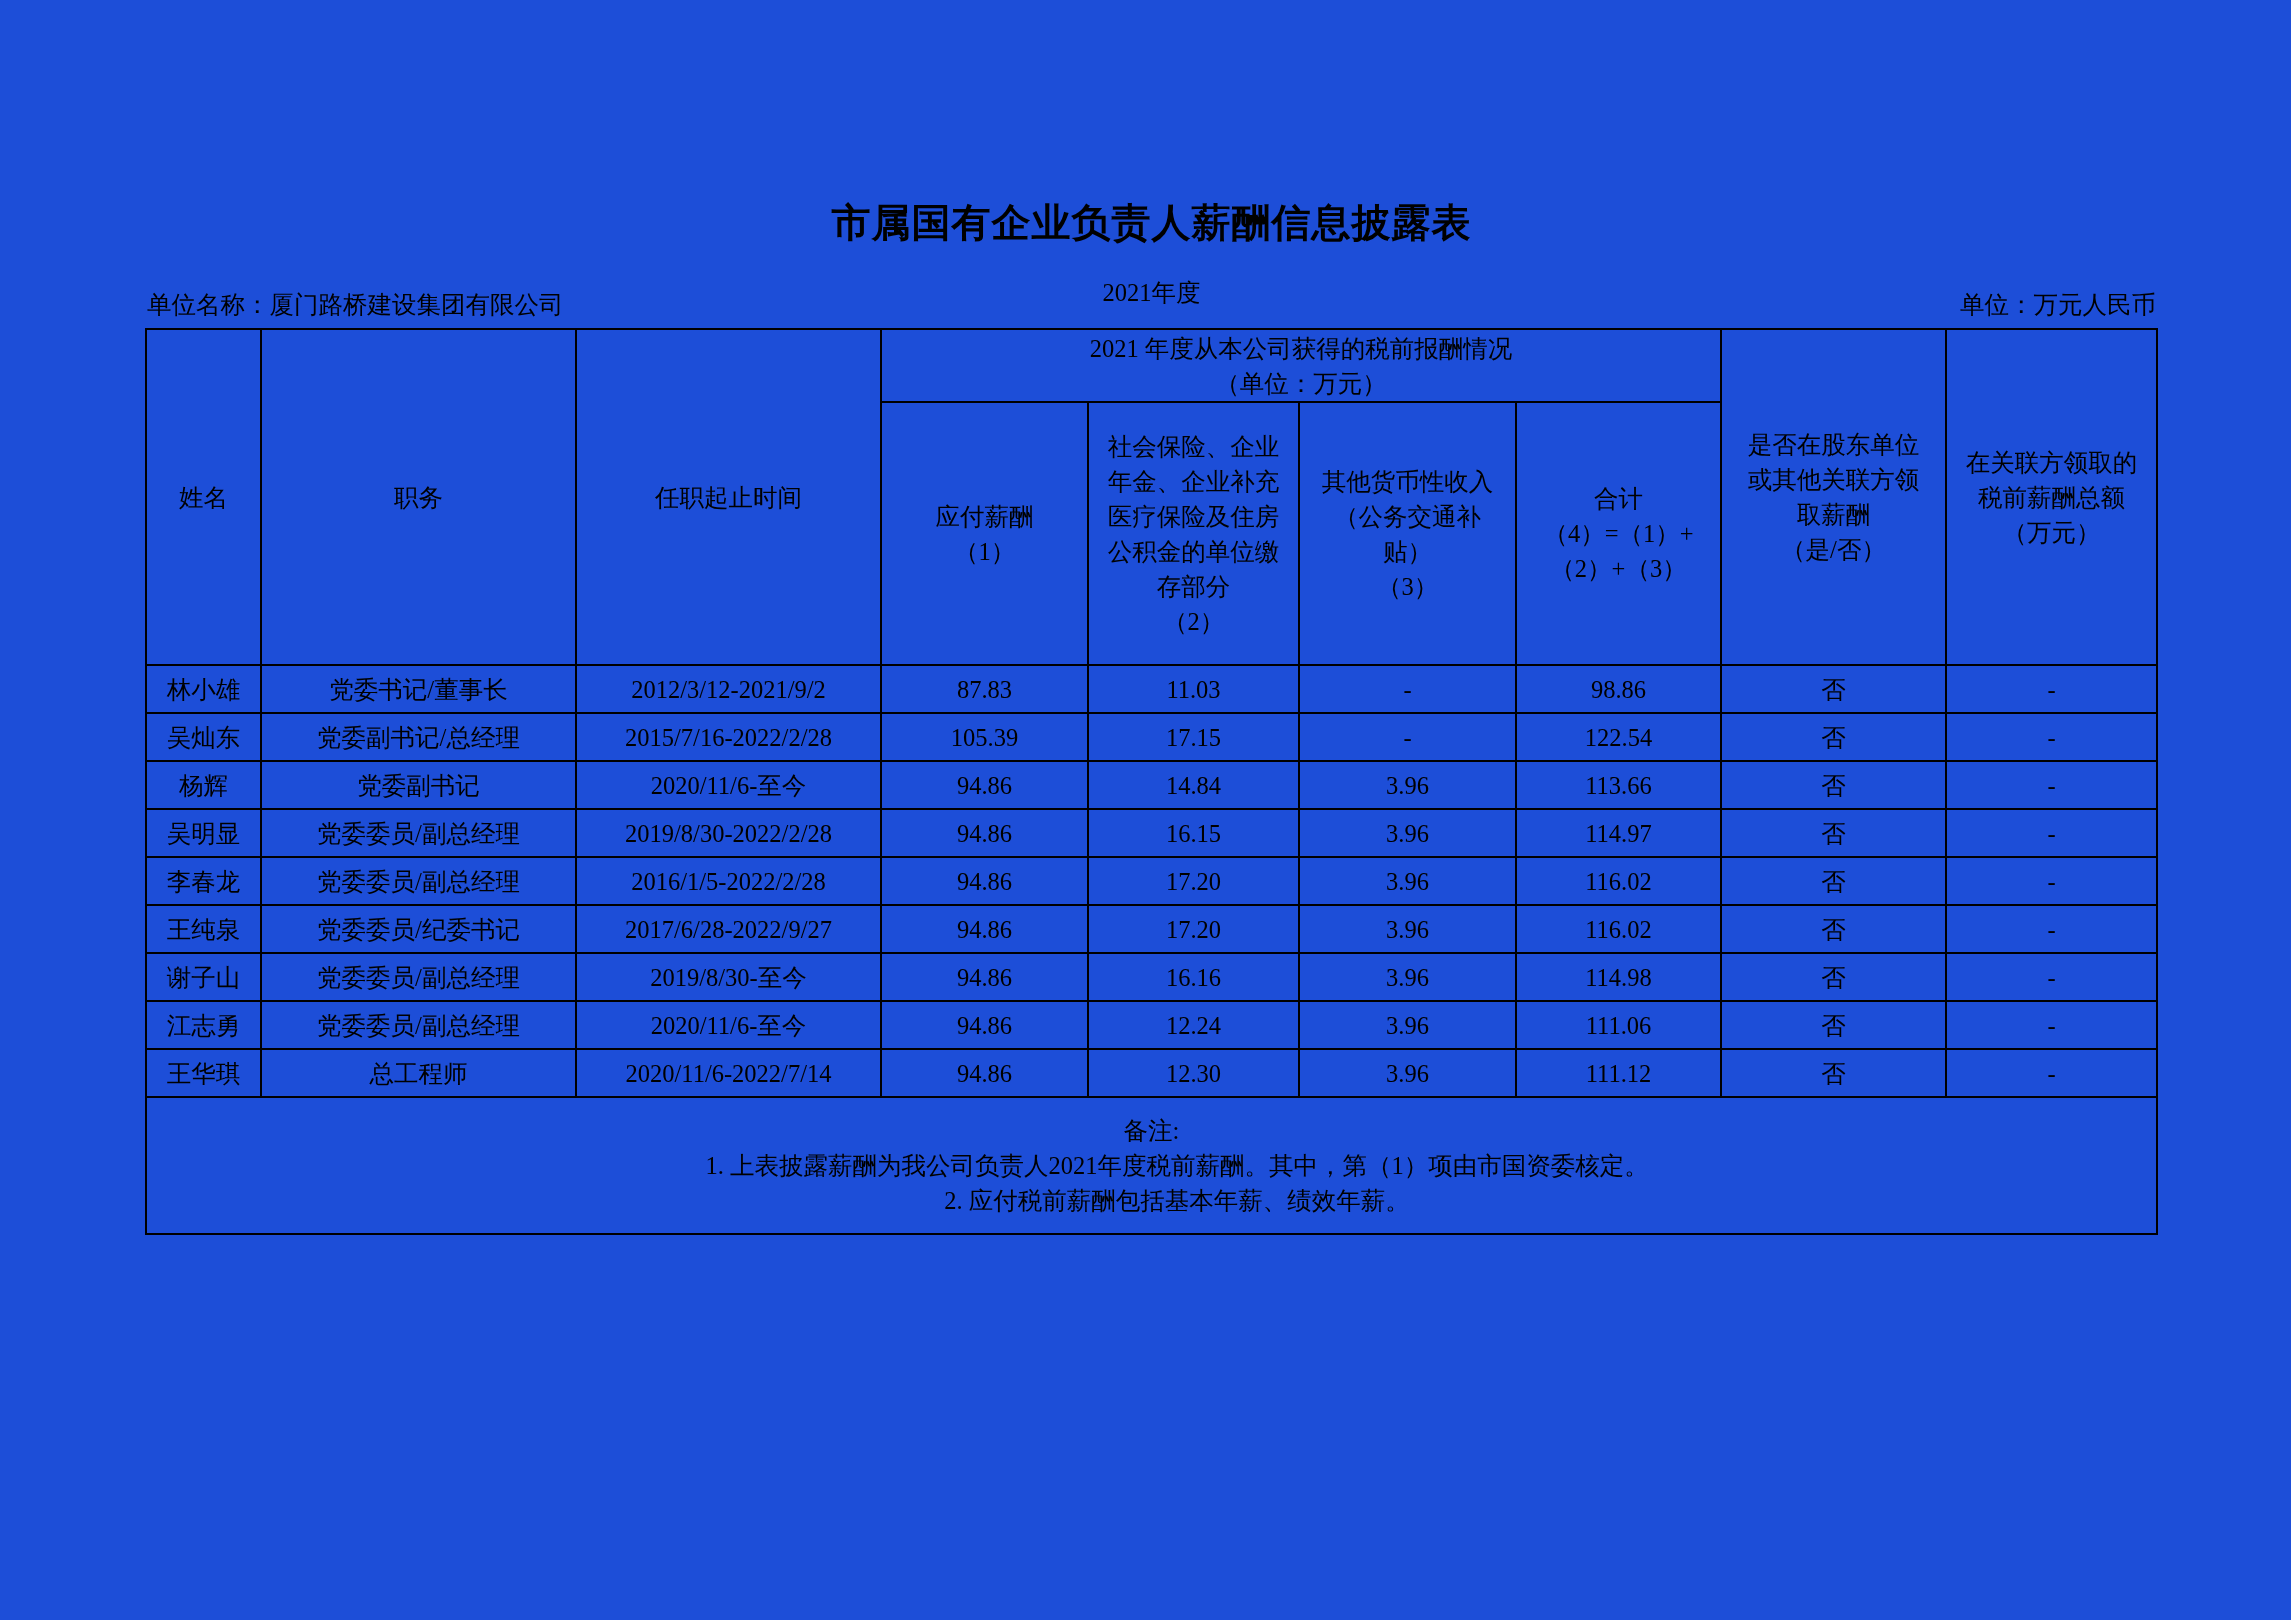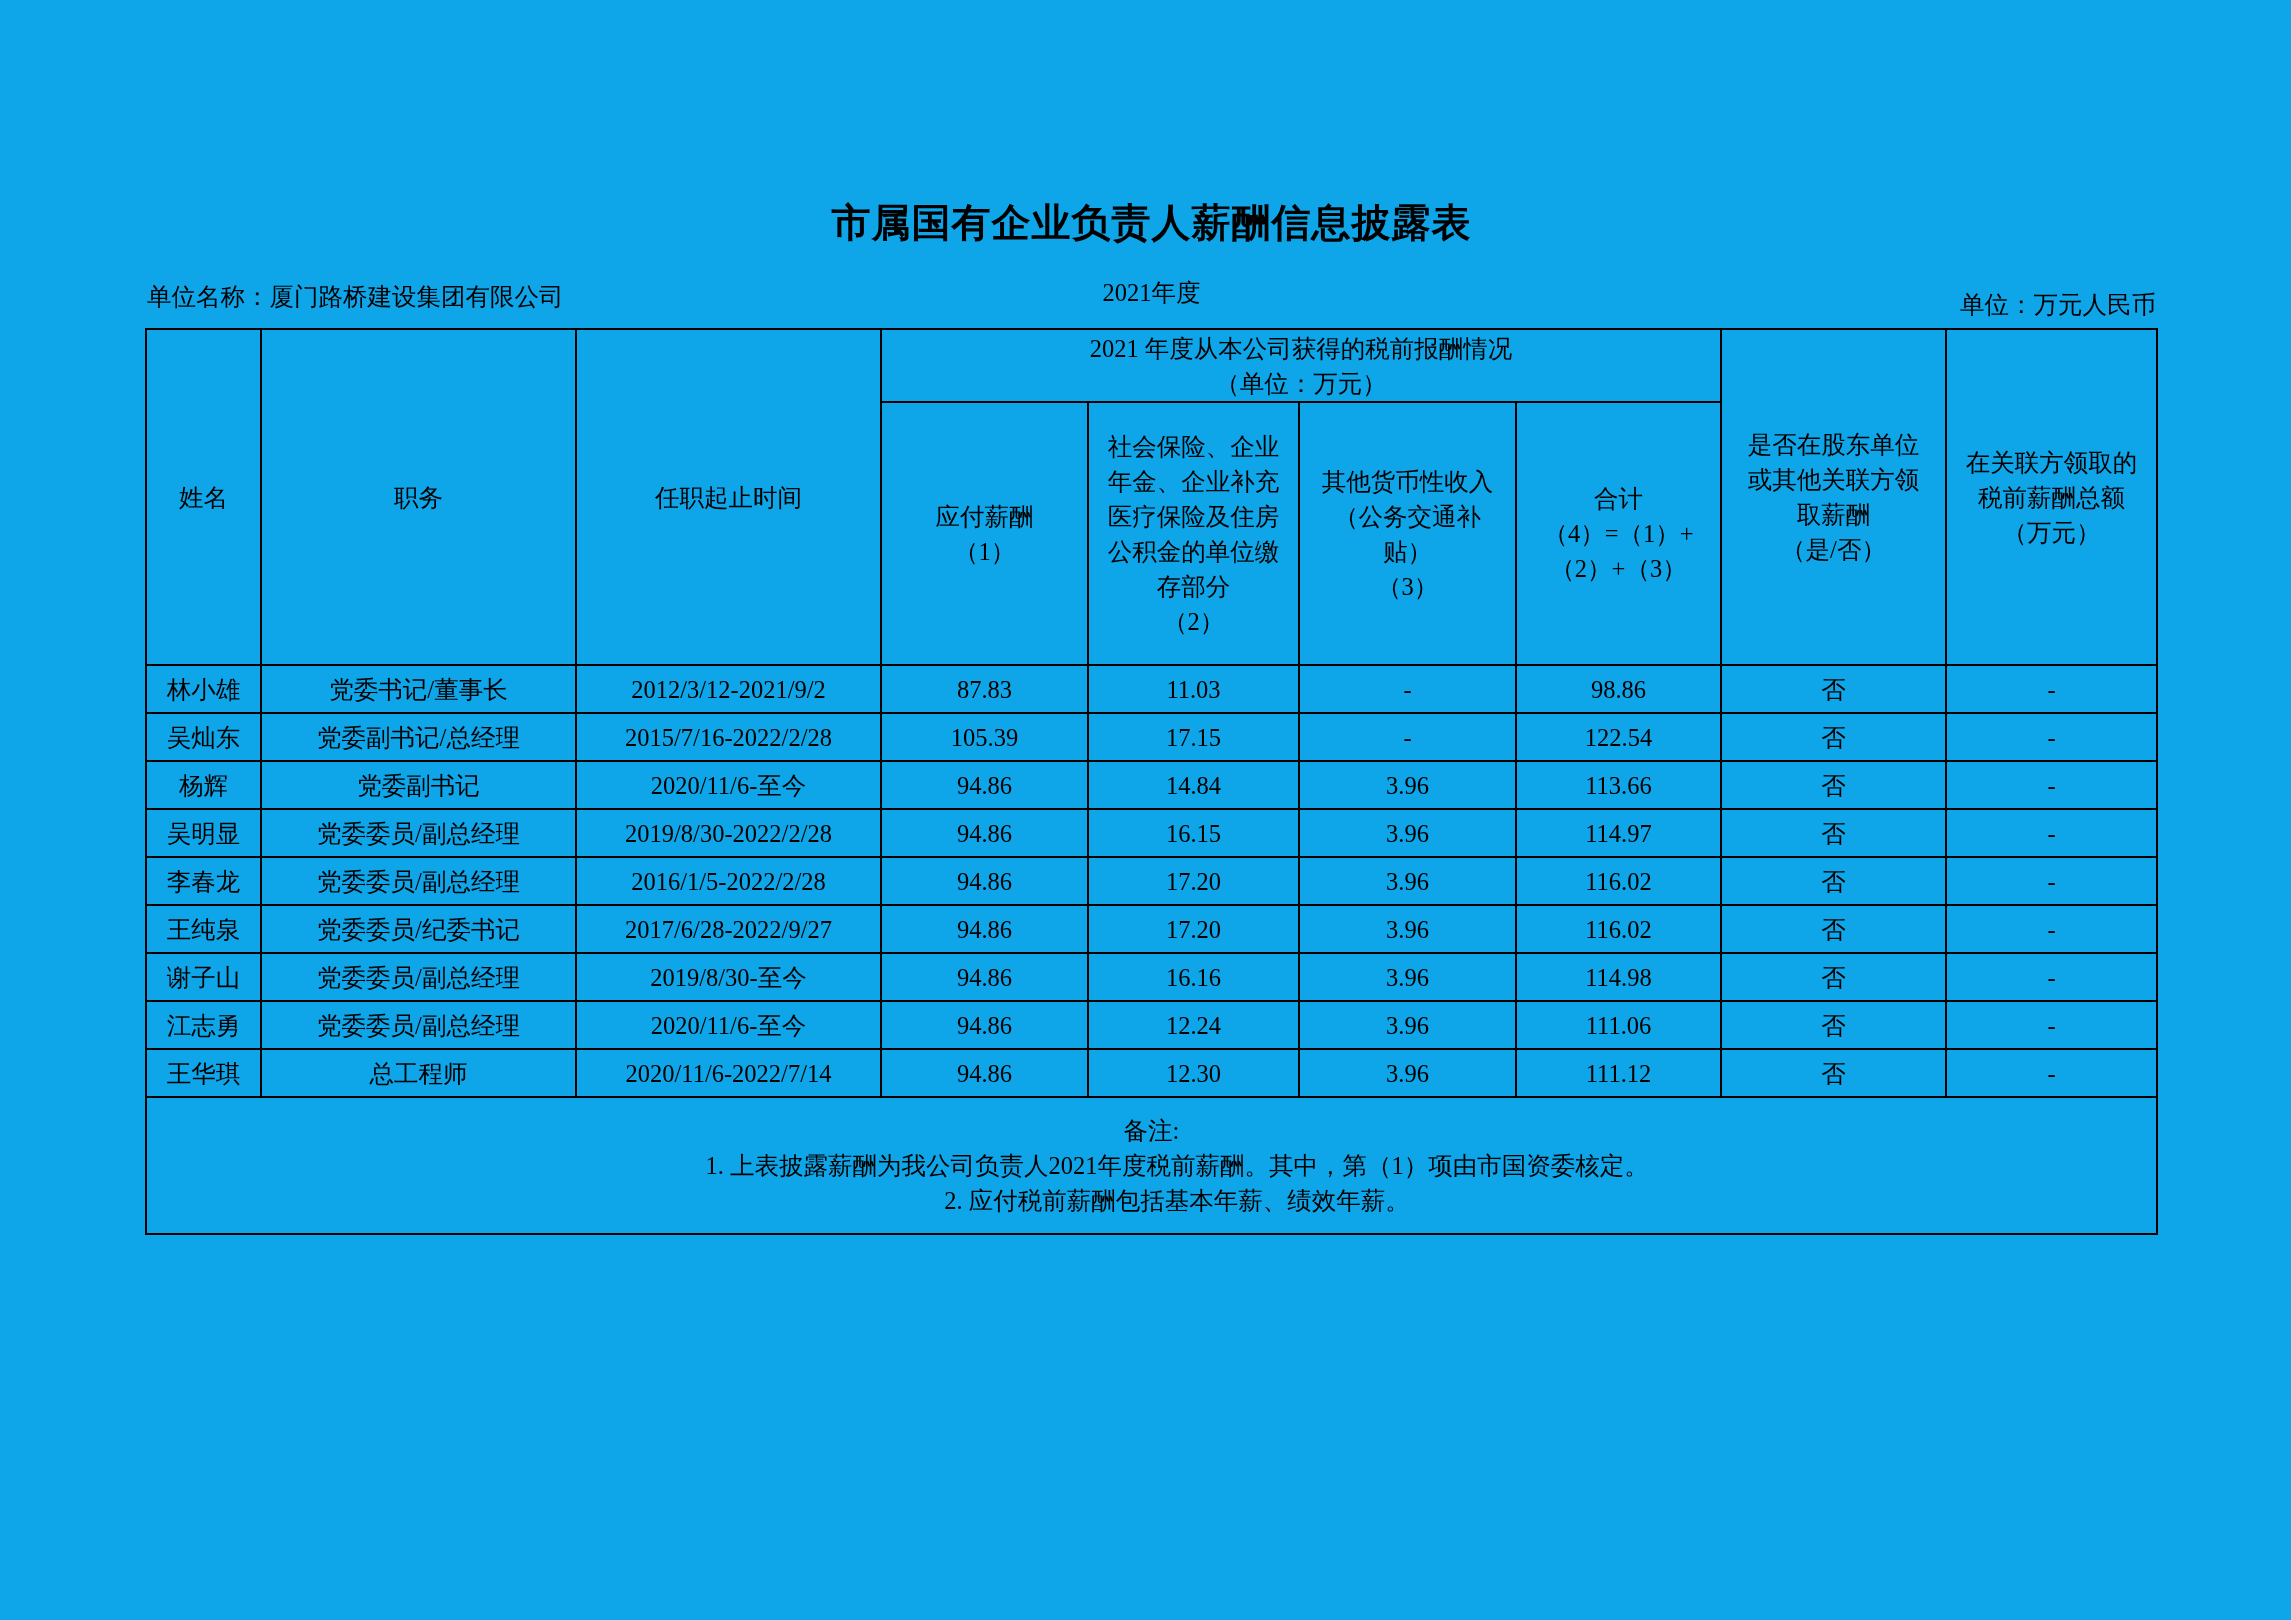--- a/index.html
+++ b/index.html
@@ -1,20 +1,20 @@
 <!DOCTYPE html>
 <html><head>
 <meta charset="utf-8">
 <style>
   html, body { margin: 0; padding: 0; background: #ffffff; }
   .page {
     position: relative;
     width: 2292px;
     height: 1620px;
-    background: #0ea5e9;
+    background: #1d4ed8;
     color: #000000;
     font-family: "Liberation Serif", serif;
   }
   .doc-title {
     position: absolute;
     top: 199px;
     left: 147px;
     width: 2009px;
     text-align: center;
     font-family: "Liberation Sans", sans-serif;
@@ -25,21 +25,21 @@
   }
   .info-row {
     position: absolute;
     top: 276px;
     left: 147px;
     width: 2009px;
     height: 35px;
     font-size: 24.5px;
     line-height: 33px;
   }
-  .info-left   { position: absolute; left: 0; top: 4px; }
+  .info-left   { position: absolute; left: 0; top: 12px; }
   .info-center { position: absolute; left: 0; top: 0; width: 100%; text-align: center; }
   .info-right  { position: absolute; right: 0; top: 12px; }
 
   table.salary {
     position: absolute;
     left: 145px;
     top: 328px;
     width: 2011px;
     table-layout: fixed;
     border-collapse: collapse;

